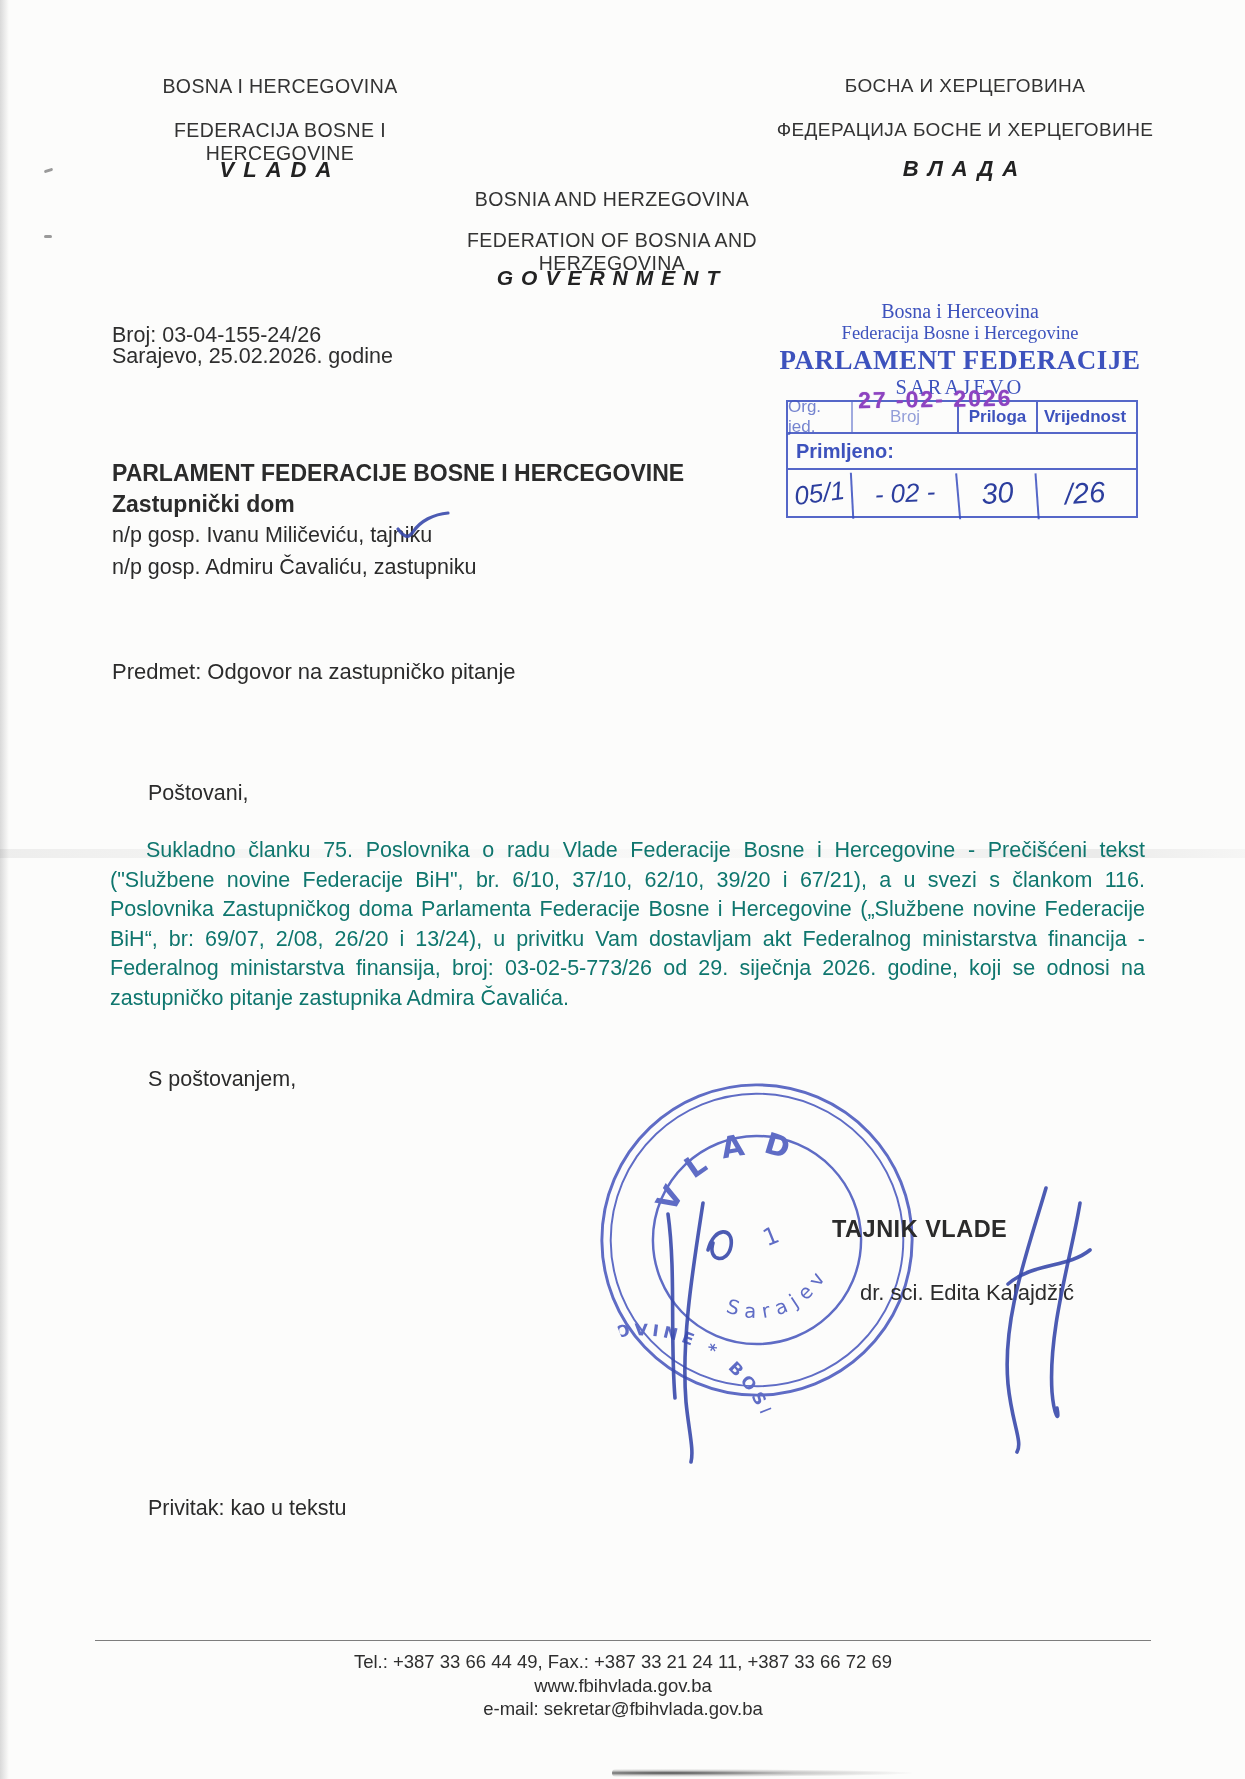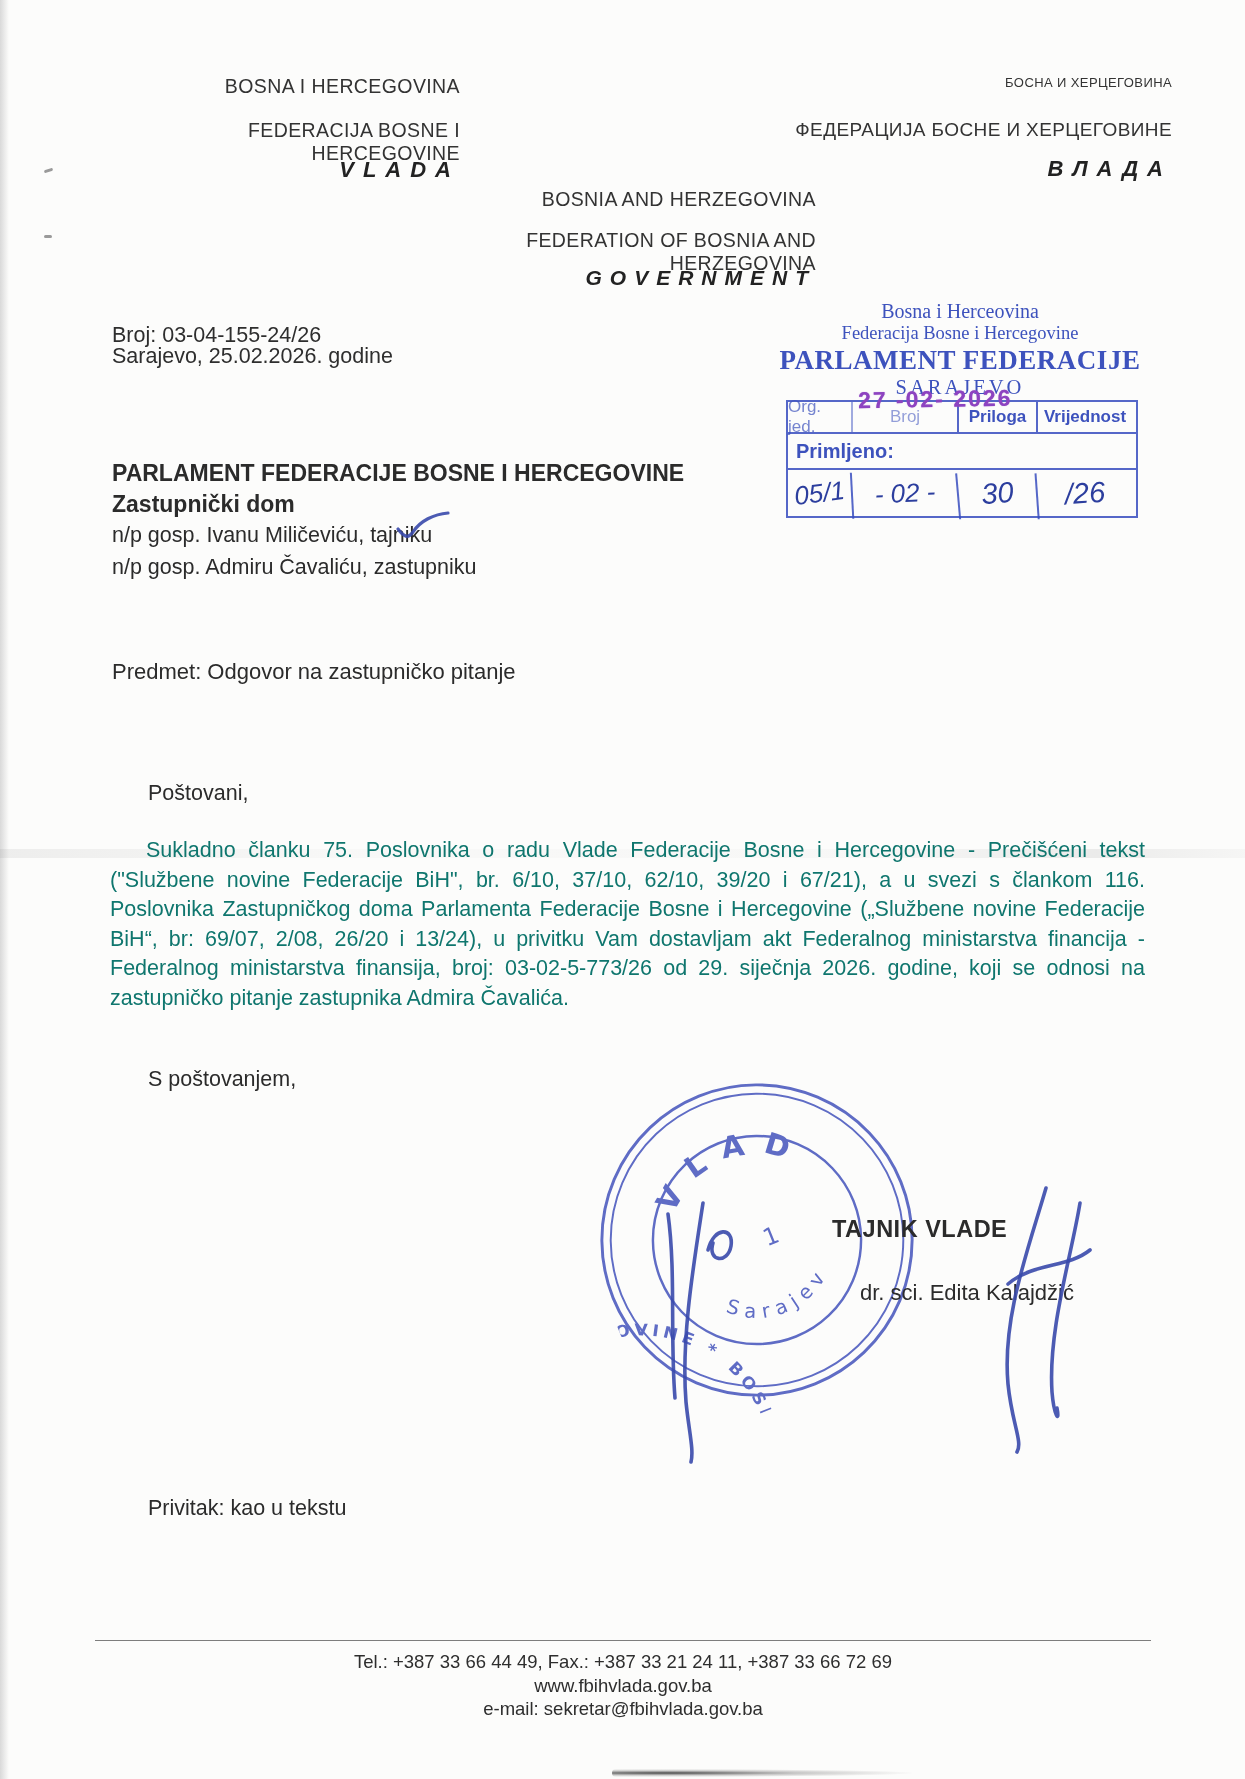--- a/index.html
+++ b/index.html
@@ -1,20 +1,20 @@
 <!DOCTYPE html>
 <html><head>
 <meta charset="utf-8">
 <style>
   html,body{margin:0;padding:0;background:#e9e9e9;}
   .page{position:relative;width:1245px;height:1779px;background:#fcfcfb;
         font-family:"Liberation Sans","DejaVu Sans",sans-serif;color:#2b2b2b;overflow:hidden;}
   .abs{position:absolute;}
   
-  .hline{position:absolute;text-align:right;font-size:19.5px;letter-spacing:.4px;color:#333;}
+  .hline{position:absolute;text-align:center;font-size:19.5px;letter-spacing:.4px;color:#333;}
   .hl-left{left:100px;width:360px;}
   .hl-right{left:758px;width:414px;}
   .hl-center{left:408px;width:408px;}
   .brand{font-weight:bold;font-style:italic;font-size:22px;letter-spacing:9px;color:#222;}
   
   .ref{position:absolute;left:112px;font-size:21.5px;color:#2e2e2e;}
   
   .rstamp{position:absolute;left:770px;top:300px;width:380px;color:#3d52bd;}
   .rstamp .c{text-align:center;}
   .rs-l1{font-family:"Liberation Serif","DejaVu Serif",serif;font-size:20px;}
@@ -66,21 +66,21 @@
   <div class="edge-left"></div>
   <div class="scan-band"></div>
   <div class="smudge"></div>
   <div class="mark" style="left:44px;top:169px;width:9px;height:3px;transform:rotate(-18deg);"></div>
   <div class="mark" style="left:44px;top:235px;width:8px;height:3px;"></div>
 
   <div class="hline hl-left" style="top:75px;">BOSNA I HERCEGOVINA</div>
   <div class="hline hl-left" style="top:119px;">FEDERACIJA BOSNE I HERCEGOVINE</div>
   <div class="hline hl-left brand" style="top:157px;">VLADA</div>
 
-  <div class="hline hl-right" style="top:75px;font-size:13px;">БОСНА И ХЕРЦЕГОВИНА</div>
+  <div class="hline hl-right" style="top:75px;font-size:19px;">БОСНА И ХЕРЦЕГОВИНА</div>
   <div class="hline hl-right" style="top:119px;font-size:19px;">ФЕДЕРАЦИЈА БОСНЕ  И ХЕРЦЕГОВИНЕ</div>
   <div class="hline hl-right brand" style="top:156px;">ВЛАДА</div>
 
   <div class="hline hl-center" style="top:188px;">BOSNIA AND HERZEGOVINA</div>
   <div class="hline hl-center" style="top:229px;">FEDERATION OF BOSNIA AND HERZEGOVINA</div>
   <div class="hline hl-center brand" style="top:266px;font-size:21px;letter-spacing:8px;">GOVERNMENT</div>
 
   <div class="ref" style="top:311px;margin-top:12px;">Broj: 03-04-155-24/26</div>
   <div class="ref" style="top:344px;">Sarajevo, 25.02.2026. godine</div>
 

